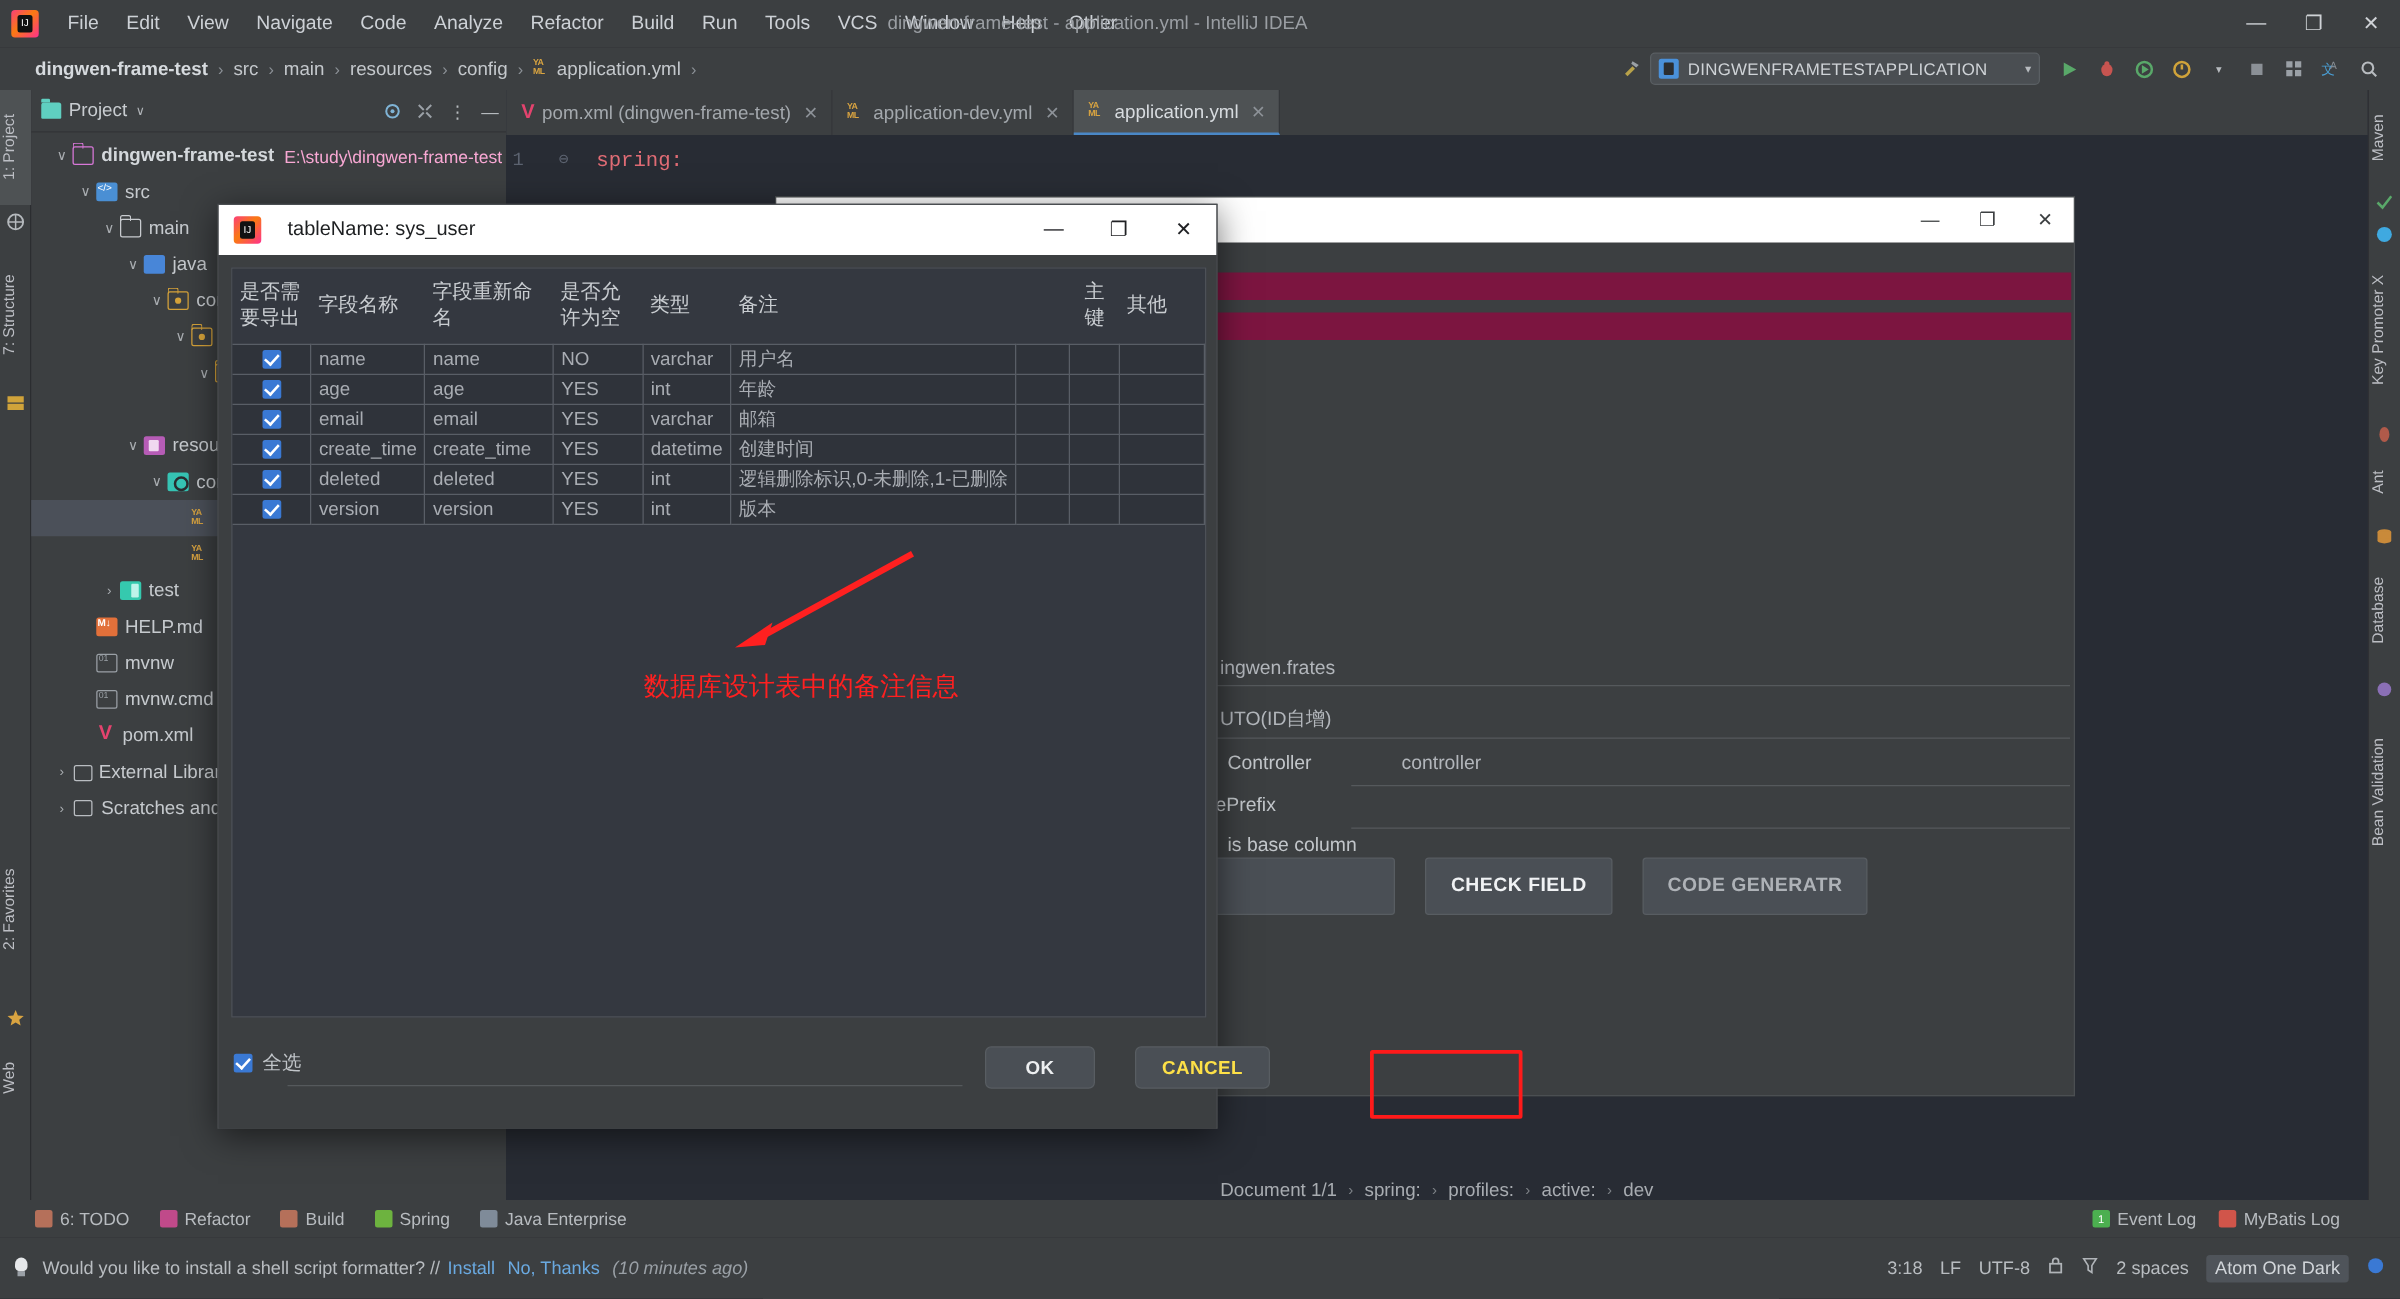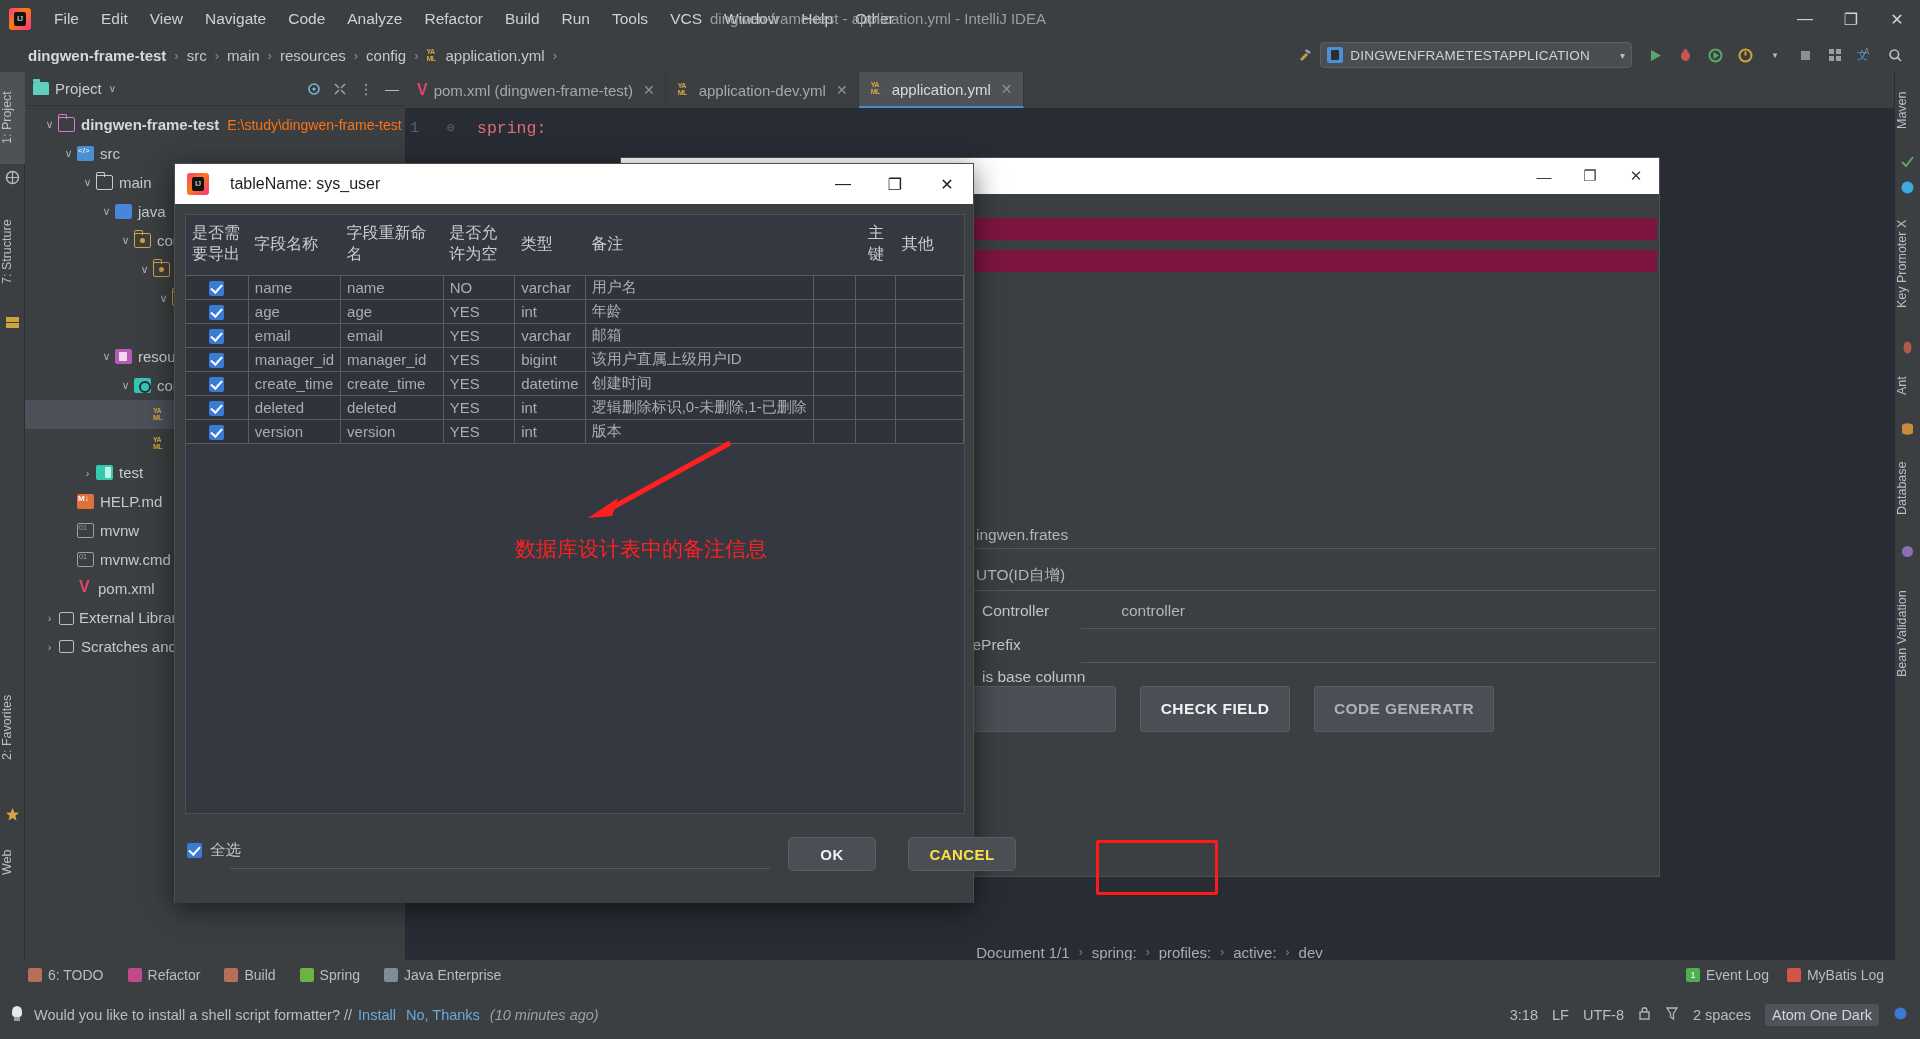--- a/index.html
+++ b/index.html
@@ -120,21 +120,21 @@
   .hdr-btn{width:26px;height:26px;display:flex;align-items:center;justify-content:center;
            font-size:14px;color:#b6babe;}
   #tree { padding-top:4px; font-size:15px; }
   .trow { height:29px; display:flex; align-items:center; white-space:nowrap; }
   .trow.sel { background:#4b5059; }
   .twist { width:13px; font-size:11px; color:#a9adb1; flex:none; text-align:center;
            margin-right:2px; }
   .ticon { width:17px; height:15px; flex:none; margin-right:6px; position:relative; }
   .tlabel { color:#c6cace; }
   .tlabel.bold { font-weight:bold; color:#d4d8dc; }
-  .tpath { color:#f97316; margin-left:8px; font-size:14px; }
+  .tpath { color:#f9a8d4; margin-left:8px; font-size:14px; }
 
   
   .ic-folder-plain{background:transparent;border:1.6px solid #c8cbcf;border-radius:2px;}
   .ic-folder-plain::before{content:"";position:absolute;left:-1px;top:-4px;width:7px;height:4px;
       border:1.6px solid #c8cbcf;border-bottom:none;border-radius:2px 2px 0 0;}
   .ic-folder-pink{background:transparent;border:1.6px solid #d978d9;border-radius:2px;}
   .ic-folder-pink::before{content:"";position:absolute;left:-1px;top:-4px;width:7px;height:4px;
       border:1.6px solid #d978d9;border-bottom:none;border-radius:2px 2px 0 0;}
   .ic-src{background:#4a8fd4;border-radius:2px;}
   .ic-src::after{content:"</>";position:absolute;left:1px;top:0px;font-size:8px;color:#fff;}
@@ -726,31 +726,20 @@
               <td>email</td>
               <td>YES</td>
               <td>varchar</td>
               <td style="overflow: hidden;">邮箱</td>
               <td></td>
               <td></td>
               <td></td>
             </tr>
             <tr class="datarow">
               <td class="cb"><span class="cbx"></span></td>
-              <td>manager_id</td>
-              <td>manager_id</td>
-              <td>YES</td>
-              <td>bigint</td>
-              <td style="overflow: hidden;">该用户直属上级用户ID</td>
-              <td></td>
-              <td></td>
-              <td></td>
-            </tr>
-            <tr class="datarow">
-              <td class="cb"><span class="cbx"></span></td>
               <td>create_time</td>
               <td>create_time</td>
               <td>YES</td>
               <td>datetime</td>
               <td style="overflow: hidden;">创建时间</td>
               <td></td>
               <td></td>
               <td></td>
             </tr>
             <tr class="datarow">
@@ -817,21 +806,21 @@
       <div class="bb-item">
         <span class="bb-ico" style="background: rgb(127, 139, 153);"></span>
         <span>Java Enterprise</span>
       </div>
     </div>
   <div class="bb-right">
       <div class="bb-item" style="margin-right: 18px;">
         <span class="bb-ico" style="background: rgb(76, 175, 80); position: relative; color: rgb(255, 255, 255); font-size: 9px; text-align: center; line-height: 14px;">1</span>
         <span>Event Log</span>
       </div>
-      <div class="bb-item" style="margin-right: 18px;">
+      <div class="bb-item" style="margin-right: 30px;">
         <span class="bb-ico" style="background: rgb(209, 85, 74); position: relative;"></span>
         <span>MyBatis Log</span>
       </div>
     </div>
 </div>
 
 <div id="statusbar">
   <span class="bulb"></span>
   <span>Would you like to install a shell script formatter? //</span>
   <span class="sb-link" style="margin-left:6px;">Install</span>

